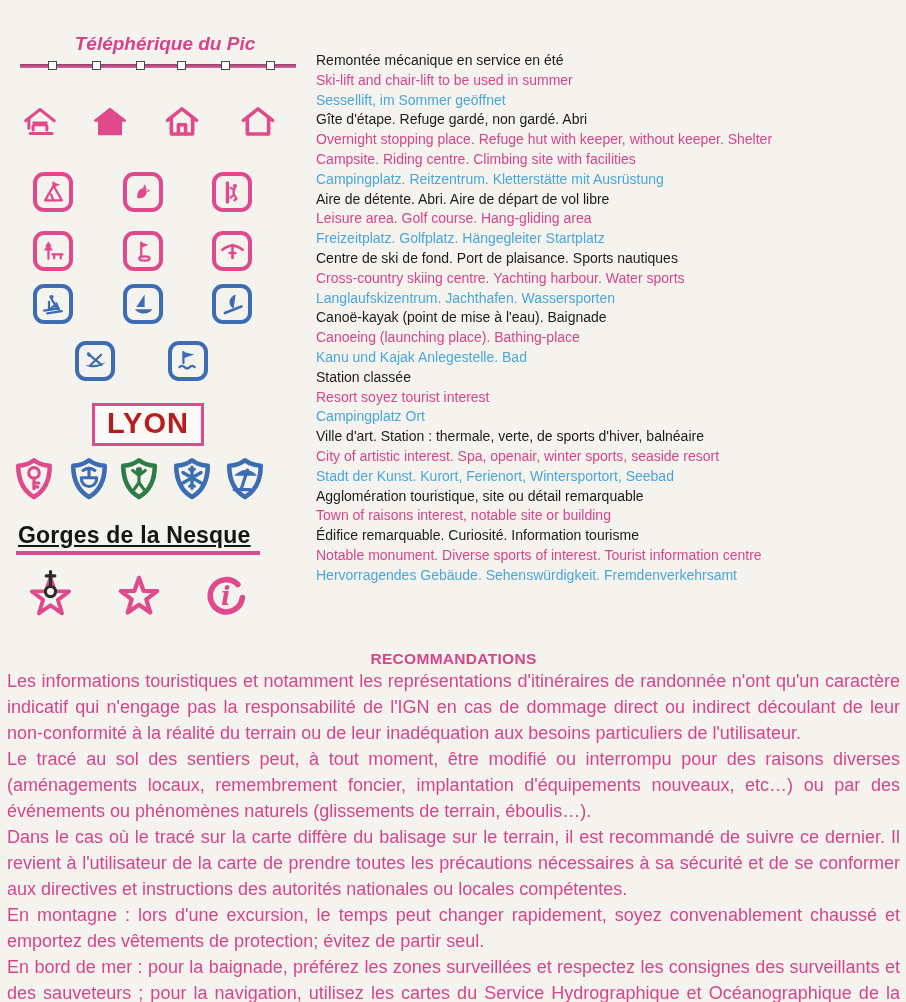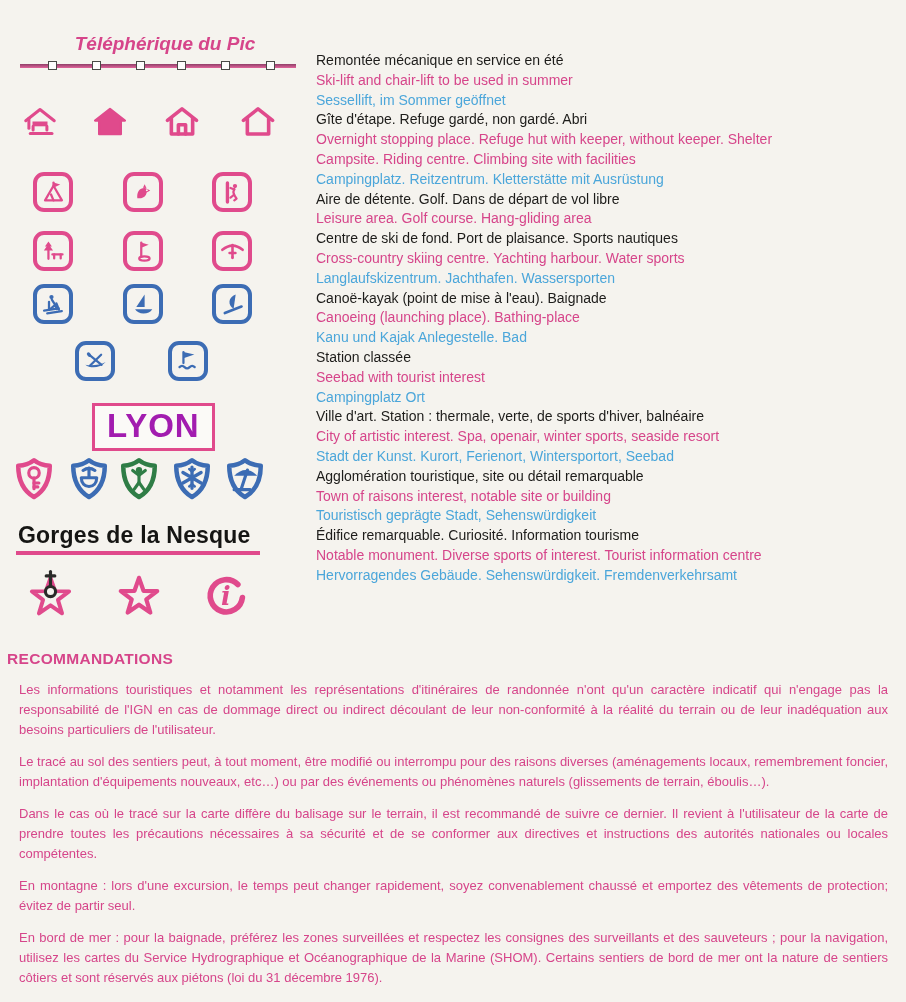--- a/index.html
+++ b/index.html
@@ -22,36 +22,36 @@
     background:linear-gradient(#8f3f68,#e2659c);}
   .cable-sq{position:absolute;top:-3px;width:9px;height:9px;background:#fdfdfd;border:1.5px solid #4a4a48;box-sizing:border-box;}
 
   .badge{position:absolute;width:40px;height:40px;border:4px solid currentColor;border-radius:11px;
     box-sizing:border-box;display:flex;align-items:center;justify-content:center;}
   .pinkc{color:var(--pink-icon);} .bluec{color:var(--blue-icon);} .greenc{color:var(--green-icon);}
   .plain-icon{position:absolute;display:flex;align-items:center;justify-content:center;}
 
   .lyon-box{position:absolute;left:92px;top:403px;border:3px solid var(--pink-icon);
     padding:1px 12px 3px 12px;background:#fbfaf7;}
-  .lyon-box span{font-size:33px;font-weight:bold;letter-spacing:1px;color:#a21caf;}
-
-  .gorges{position:absolute;left:18px;top:522px;font-size:23px;font-weight:bold;color:#151513;letter-spacing:0.2px;}
+  .lyon-box span{font-size:29px;font-weight:bold;letter-spacing:1px;color:#b91c1c;}
+
+  .gorges{position:absolute;left:18px;top:522px;font-size:23px;font-weight:bold;color:#151513;letter-spacing:0.2px;text-decoration:underline;}
   .gorges-underline{position:absolute;left:16px;top:551px;width:244px;height:4px;background:var(--pink-icon);}
 
   
   .entries{position:absolute;left:316px;top:51px;width:586px;}
   .line{white-space:nowrap;font-size:14px;line-height:19.8px;height:19.8px;}
   .line.fr{color:var(--ink);}
   .line.en{color:var(--pink);}
   .line.de{color:var(--blue-text);}
 
   
   .reco{position:absolute;left:7px;top:649px;width:893px;color:var(--pink);}
-  .reco-title{font-weight:bold;font-size:15.5px;letter-spacing:0.3px;line-height:19px;}
-  .reco p{margin:12px;font-size:13px;line-height:20px;text-align:justify;}
+  .reco-title{font-weight:bold;font-size:15.5px;letter-spacing:0.3px;line-height:19px;text-align:center;}
+  .reco p{margin:0;font-size:18px;line-height:26px;text-align:justify;}
 
   .bottom-strip{position:absolute;left:148px;top:995px;width:758px;height:7px;background:#26262
 
 4;opacity:.9;}
 </style>
 </head>
 <body>
 
 <div id="page">
 
@@ -298,37 +298,37 @@
     </div>
 
   <div class="entries">
     <div class="line fr">Remontée mécanique en service en été</div>
     <div class="line en">Ski-lift and chair-lift to be used in summer</div>
     <div class="line de">Sessellift, im Sommer geöffnet</div>
     <div class="line fr">Gîte d'étape. Refuge gardé, non gardé. Abri</div>
     <div class="line en">Overnight stopping place. Refuge hut with keeper, without keeper. Shelter</div>
     <div class="line en">Campsite. Riding centre. Climbing site with facilities</div>
     <div class="line de">Campingplatz. Reitzentrum. Kletterstätte mit Ausrüstung</div>
-    <div class="line fr">Aire de détente. Golf. Dans de départ de vol libre</div>
+    <div class="line fr">Aire de détente. Abri. Aire de départ de vol libre</div>
     <div class="line en">Leisure area. Golf course. Hang-gliding area</div>
+    <div class="line de">Freizeitplatz. Golfplatz. Hängegleiter Startplatz</div>
     <div class="line fr">Centre de ski de fond. Port de plaisance. Sports nautiques</div>
     <div class="line en">Cross-country skiing centre. Yachting harbour. Water sports</div>
     <div class="line de">Langlaufskizentrum. Jachthafen. Wassersporten</div>
     <div class="line fr">Canoë-kayak (point de mise à l'eau). Baignade</div>
     <div class="line en">Canoeing (launching place). Bathing-place</div>
     <div class="line de">Kanu und Kajak Anlegestelle. Bad</div>
     <div class="line fr">Station classée</div>
-    <div class="line en">Seebad with tourist interest</div>
+    <div class="line en">Resort soyez tourist interest</div>
     <div class="line de">Campingplatz Ort</div>
     <div class="line fr">Ville d'art. Station : thermale, verte, de sports d'hiver, balnéaire</div>
     <div class="line en">City of artistic interest. Spa, openair, winter sports, seaside resort</div>
     <div class="line de">Stadt der Kunst. Kurort, Ferienort, Wintersportort, Seebad</div>
     <div class="line fr">Agglomération touristique, site ou détail remarquable</div>
     <div class="line en">Town of raisons interest, notable site or building</div>
-    <div class="line de">Touristisch geprägte Stadt, Sehenswürdigkeit</div>
     <div class="line fr">Édifice remarquable. Curiosité. Information tourisme</div>
     <div class="line en">Notable monument. Diverse sports of interest. Tourist information centre</div>
     <div class="line de">Hervorragendes Gebäude. Sehenswürdigkeit. Fremdenverkehrsamt</div>
   </div>
 
   <div class="reco">
     <div class="reco-title">RECOMMANDATIONS</div>
     <p>Les informations touristiques et notamment les représentations d'itinéraires de randonnée n'ont qu'un caractère indicatif qui n'engage pas la responsabilité de l'IGN en cas de dommage direct ou indirect découlant de leur non-conformité à la réalité du terrain ou de leur inadéquation aux besoins particuliers de l'utilisateur.</p>
     <p>Le tracé au sol des sentiers peut, à tout moment, être modifié ou interrompu pour des raisons diverses (aménagements locaux, remembrement foncier, implantation d'équipements nouveaux, etc…) ou par des événements ou phénomènes naturels (glissements de terrain, éboulis…).</p>
     <p>Dans le cas où le tracé sur la carte diffère du balisage sur le terrain, il est recommandé de suivre ce dernier. Il revient à l'utilisateur de la carte de prendre toutes les précautions nécessaires à sa sécurité et de se conformer aux directives et instructions des autorités nationales ou locales compétentes.</p>

